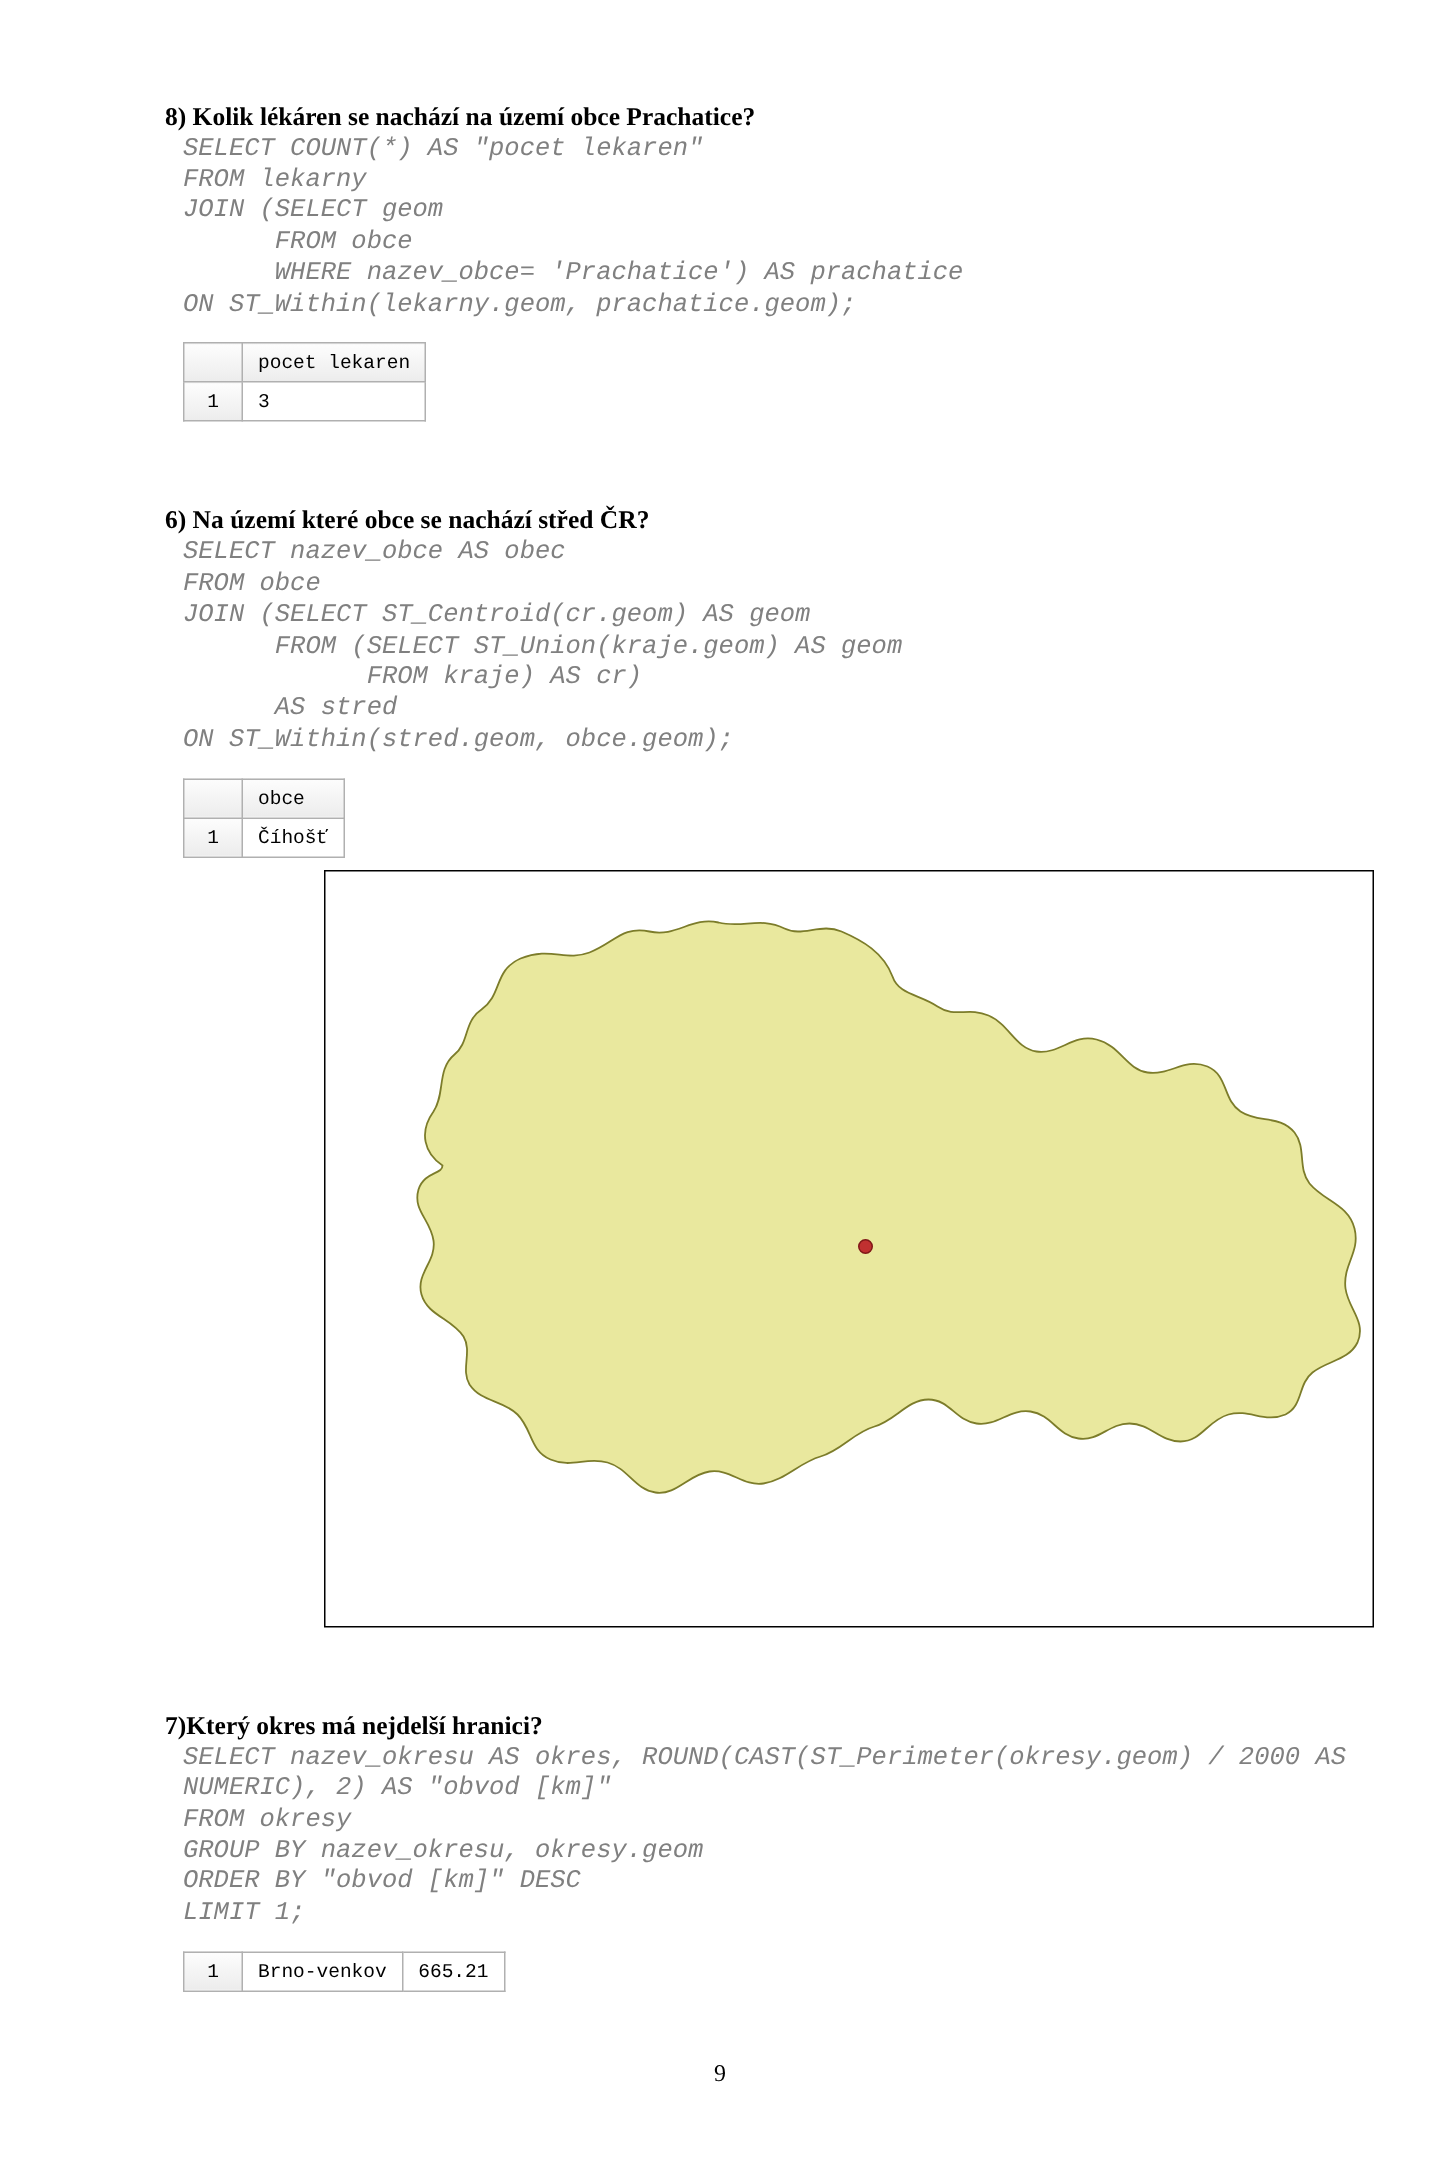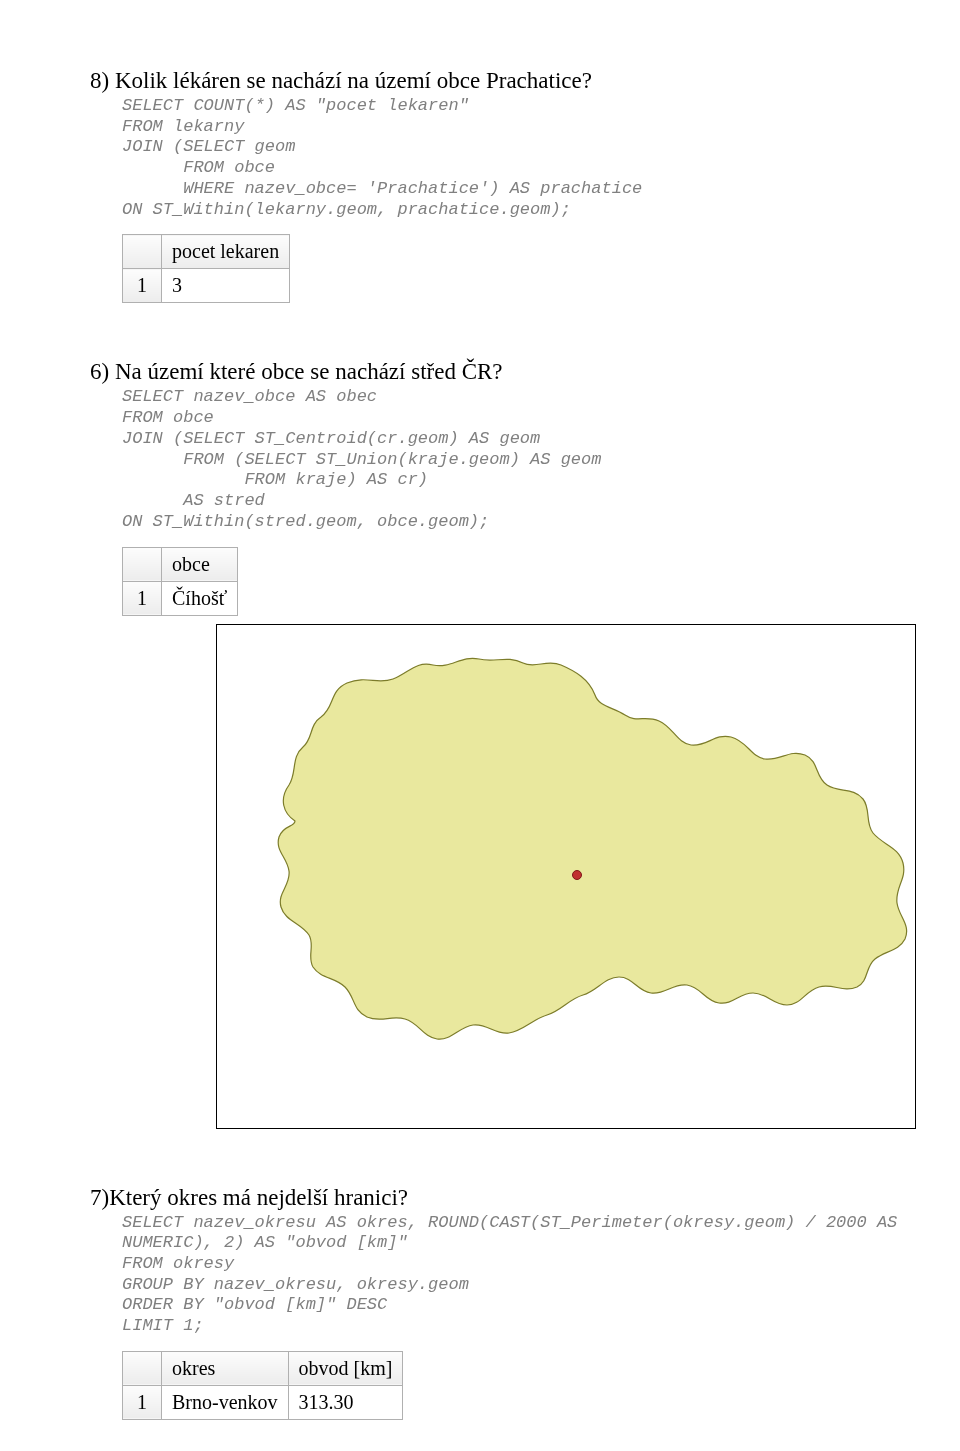--- a/index.html
+++ b/index.html
@@ -6,38 +6,39 @@
     margin: 0;
     padding: 60px 90px 40px 90px;
     font-family: "Times New Roman", Times, serif;
     font-size: 18px;
     color: #000;
     background: #fff;
     width: 960px;
     box-sizing: border-box;
   }
   .question {
-    font-weight: normal;
-    font-size: 23px;
+    font-weight: bold;
+    font-size: 17px;
     margin-top: 8px;
+    margin-left: 20px;
   }
   .sql {
     font-family: "Courier New", Courier, monospace;
     font-style: italic;
     color: #808080;
     font-size: 17px;
     line-height: 1.22;
     white-space: pre;
     margin: 2px 0 0 32px;
   }
   .result-table {
     margin: 14px 0 0 32px;
     border-collapse: collapse;
-    font-family: Liberation Serif, serif;
-    font-size: 20px;
+    font-family: Liberation Mono, monospace;
+    font-size: 13px;
   }
   .result-table th, .result-table td {
     border: 1px solid #b0b0b0;
     padding: 5px 10px;
     background: #fff;
   }
   .result-table th {
     background: linear-gradient(#fdfdfd, #ececec);
     font-weight: normal;
     text-align: left;
@@ -174,26 +175,21 @@
 
 <div class="question">7)Který okres má nejdelší hranici?</div>
 <div class="sql">SELECT nazev_okresu AS okres, ROUND(CAST(ST_Perimeter(okresy.geom) / 2000 AS
 NUMERIC), 2) AS "obvod [km]"
 FROM okresy
 GROUP BY nazev_okresu, okresy.geom
 ORDER BY "obvod [km]" DESC
 LIMIT 1;</div>
 <table class="result-table">
   <tbody>
-      <tr>
-    <th class="corner"></th>
-    <th>okres</th>
-    <th>obvod [km]</th>
-  </tr>
   <tr>
     <td class="rownum">1</td>
     <td>Brno-venkov</td>
-    <td>313.30</td>
+    <td>665.21</td>
   </tr>
 </tbody>
   </table>
 
 <div class="page-num">9</div>
 
 </body></html>

